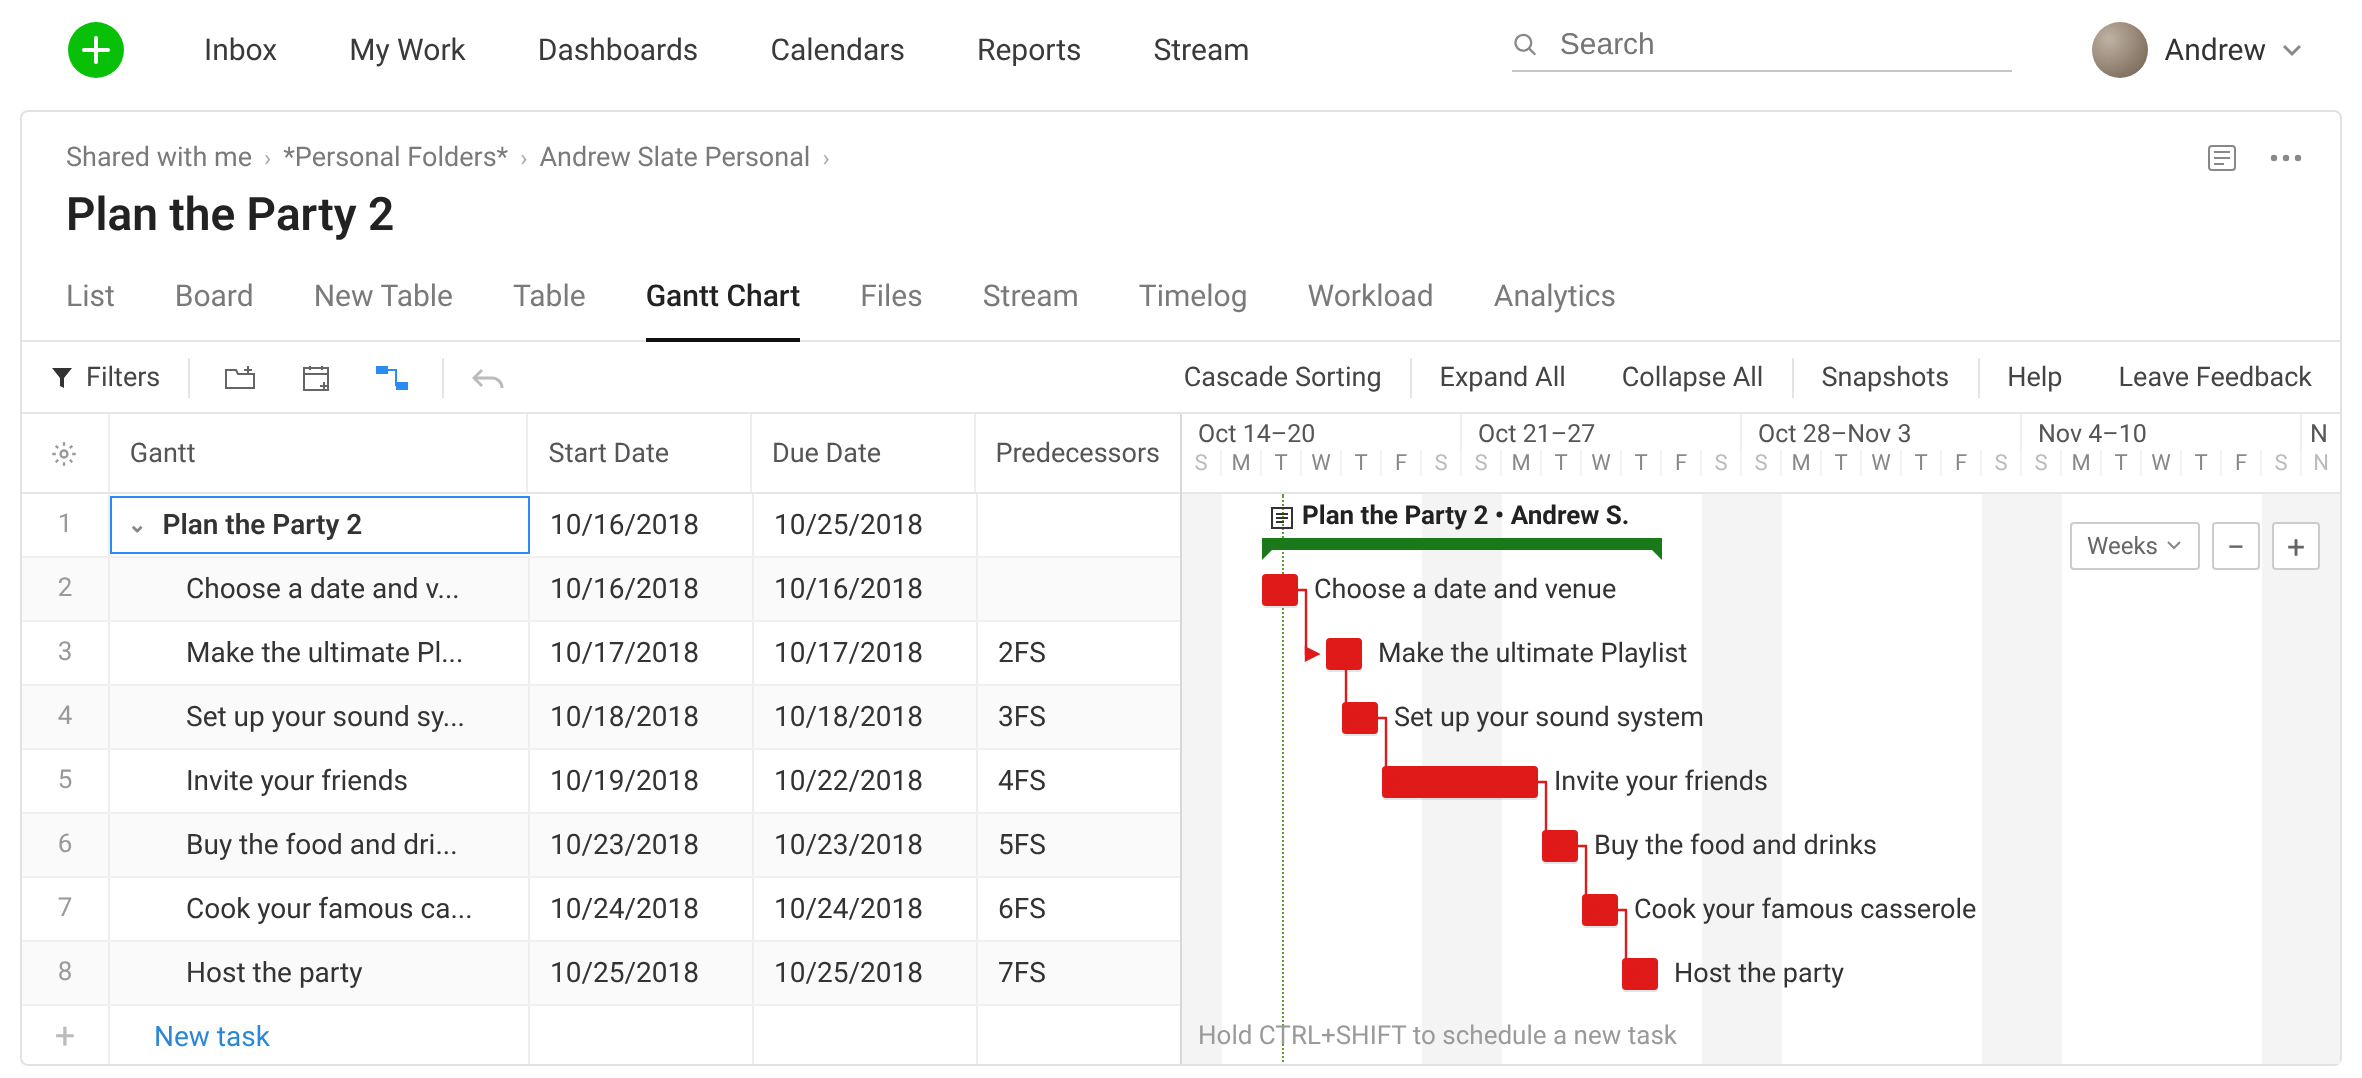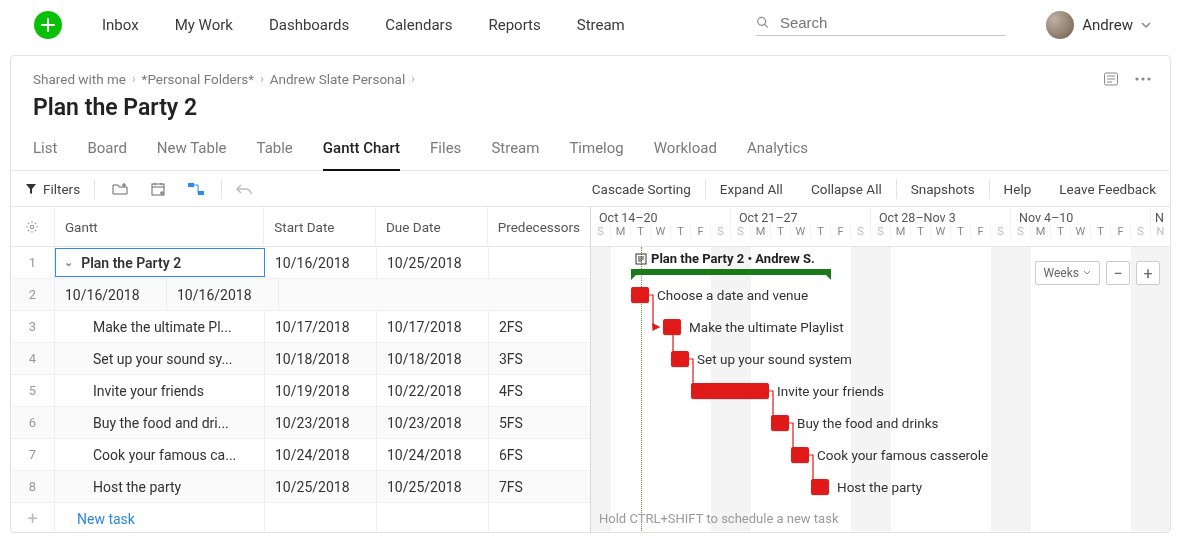--- a/index.html
+++ b/index.html
@@ -379,20 +379,21 @@
             <div class="gcell title-c">
               <span class="collapse-caret">⌄</span>
               <span style="font-weight: 600;"> Plan the Party 2</span>
             </div>
             <div class="gcell date-c">10/16/2018</div>
             <div class="gcell date-c">10/25/2018</div>
             <div class="gcell pred-c"></div>
           </div>
           <div class="grow">
             <div class="idx">2</div>
+            <div class="gcell title-c child">Choose a date and v...</div>
             <div class="gcell date-c">10/16/2018</div>
             <div class="gcell date-c">10/16/2018</div>
             <div class="gcell pred-c"></div>
           </div>
           <div class="grow">
             <div class="idx">3</div>
             <div class="gcell title-c child">Make the ultimate Pl...</div>
             <div class="gcell date-c">10/17/2018</div>
             <div class="gcell date-c">10/17/2018</div>
             <div class="gcell pred-c">2FS</div>

